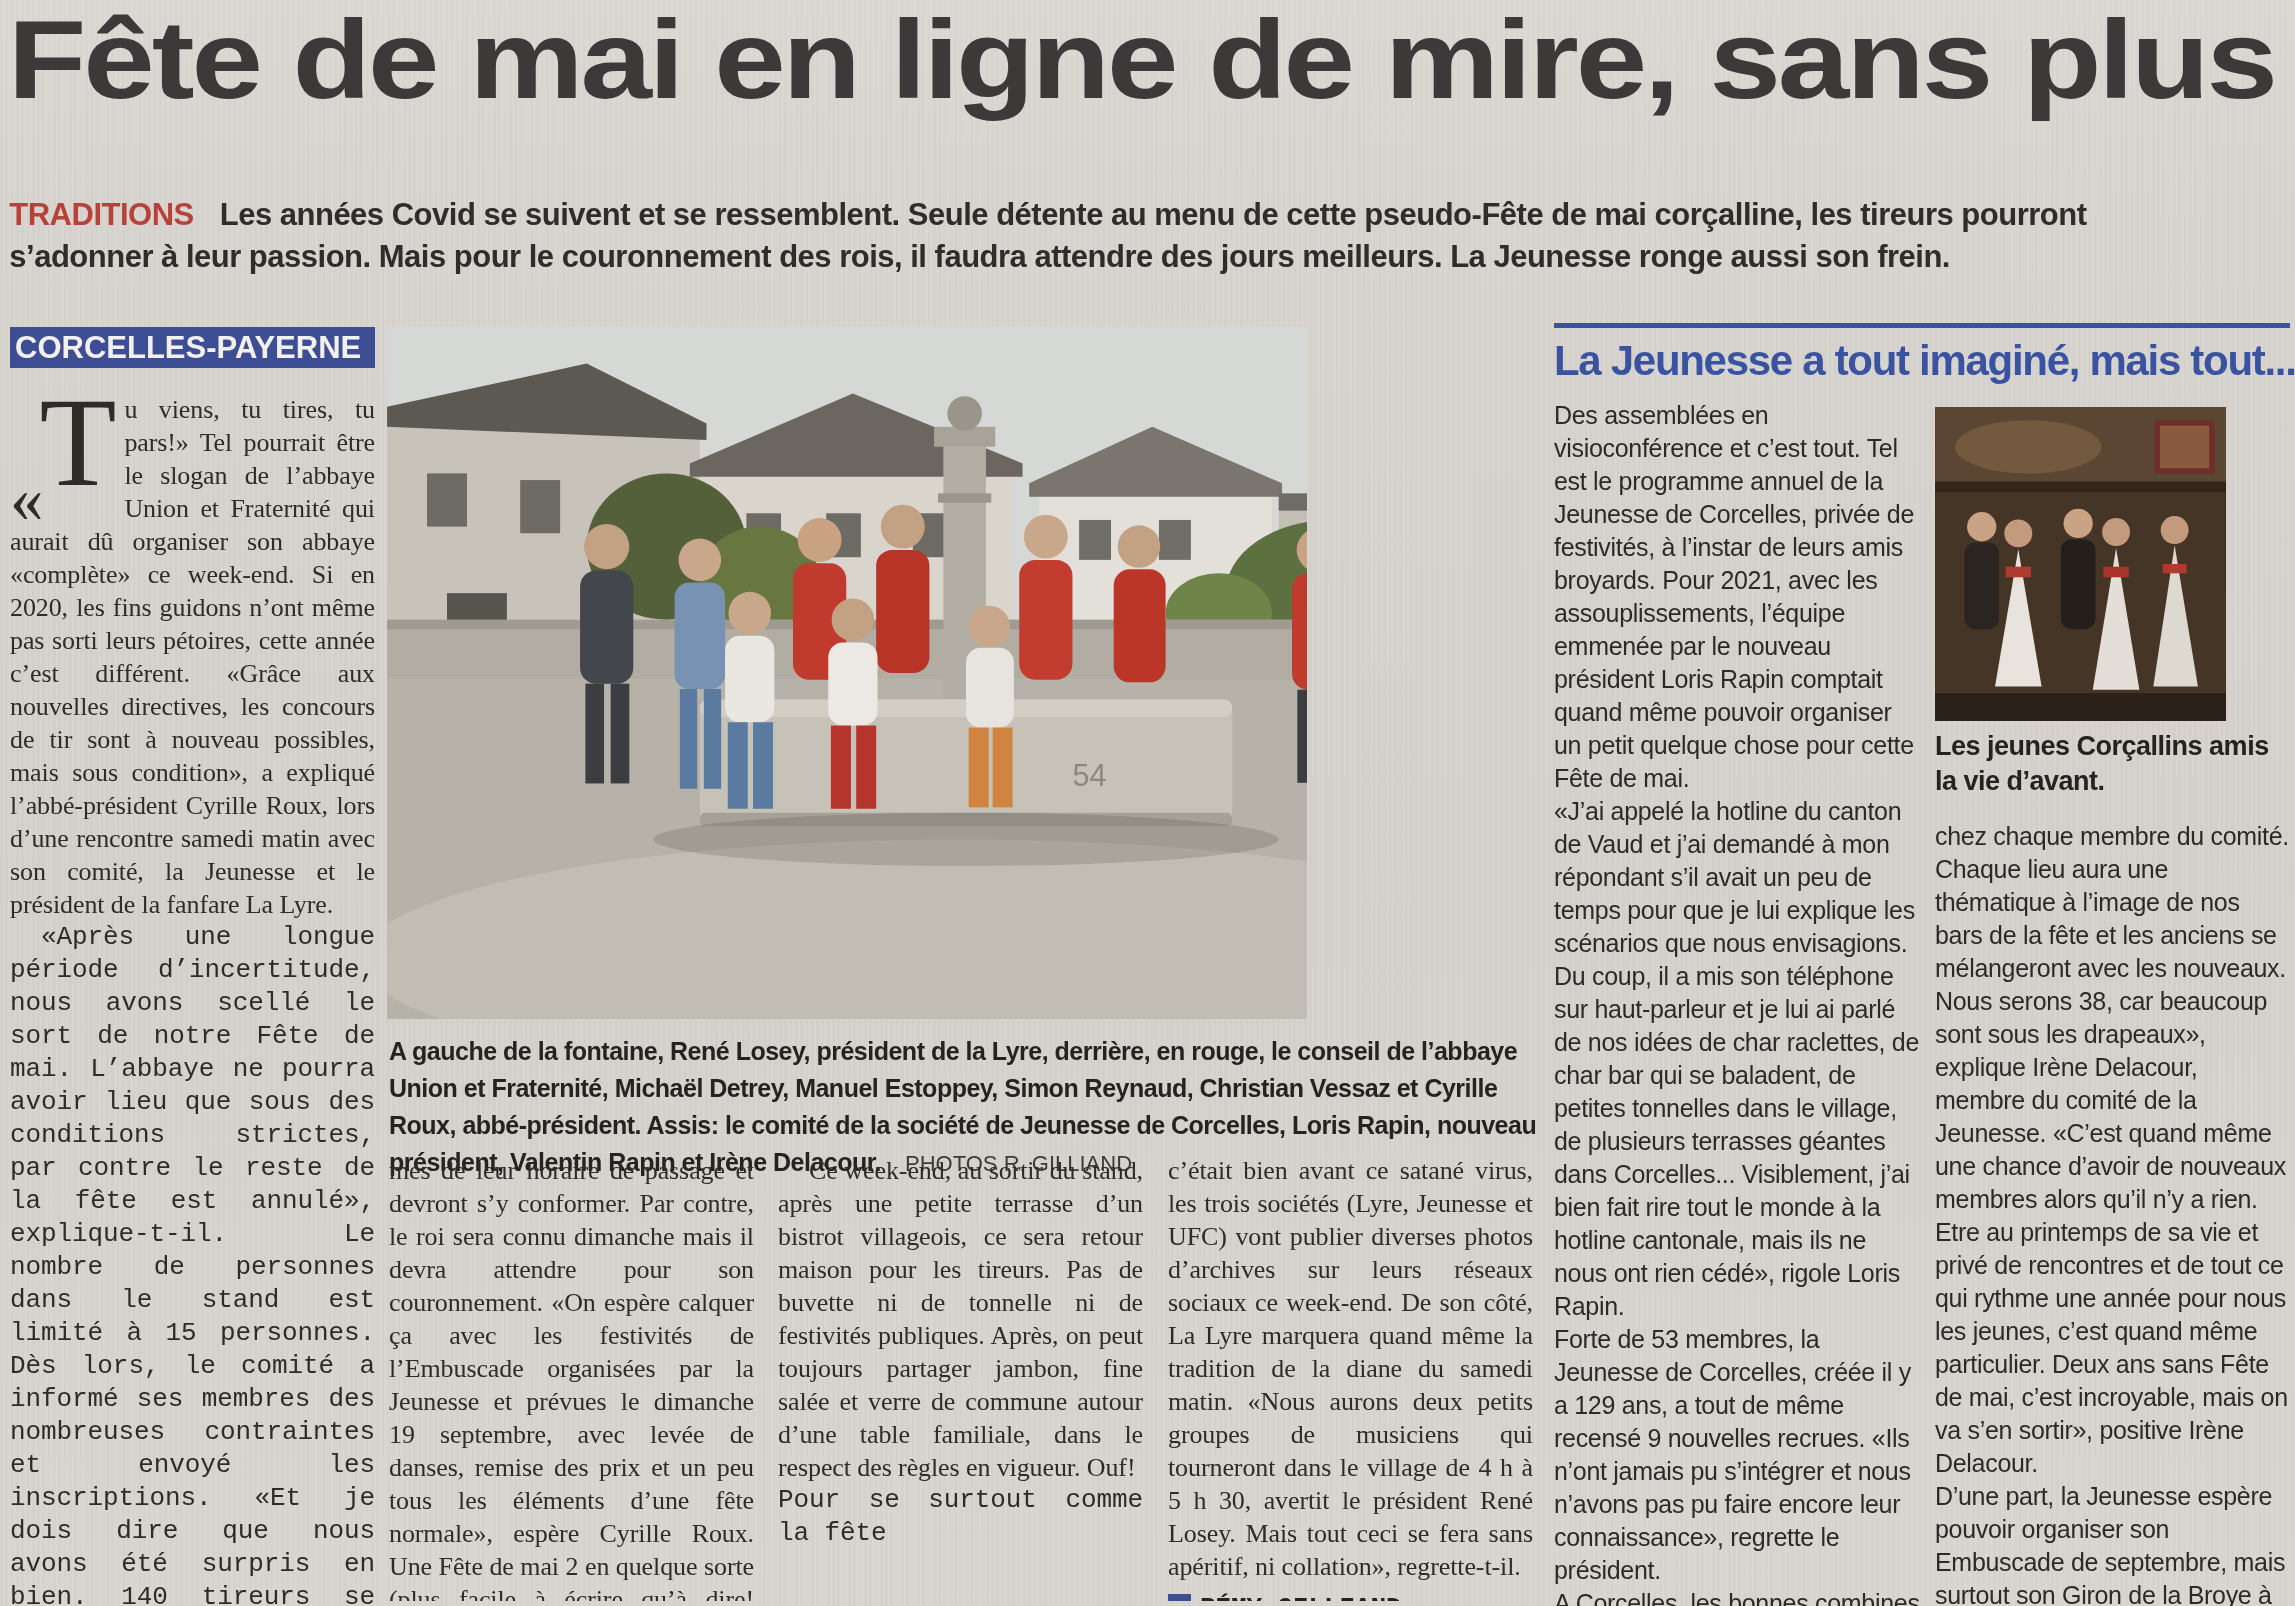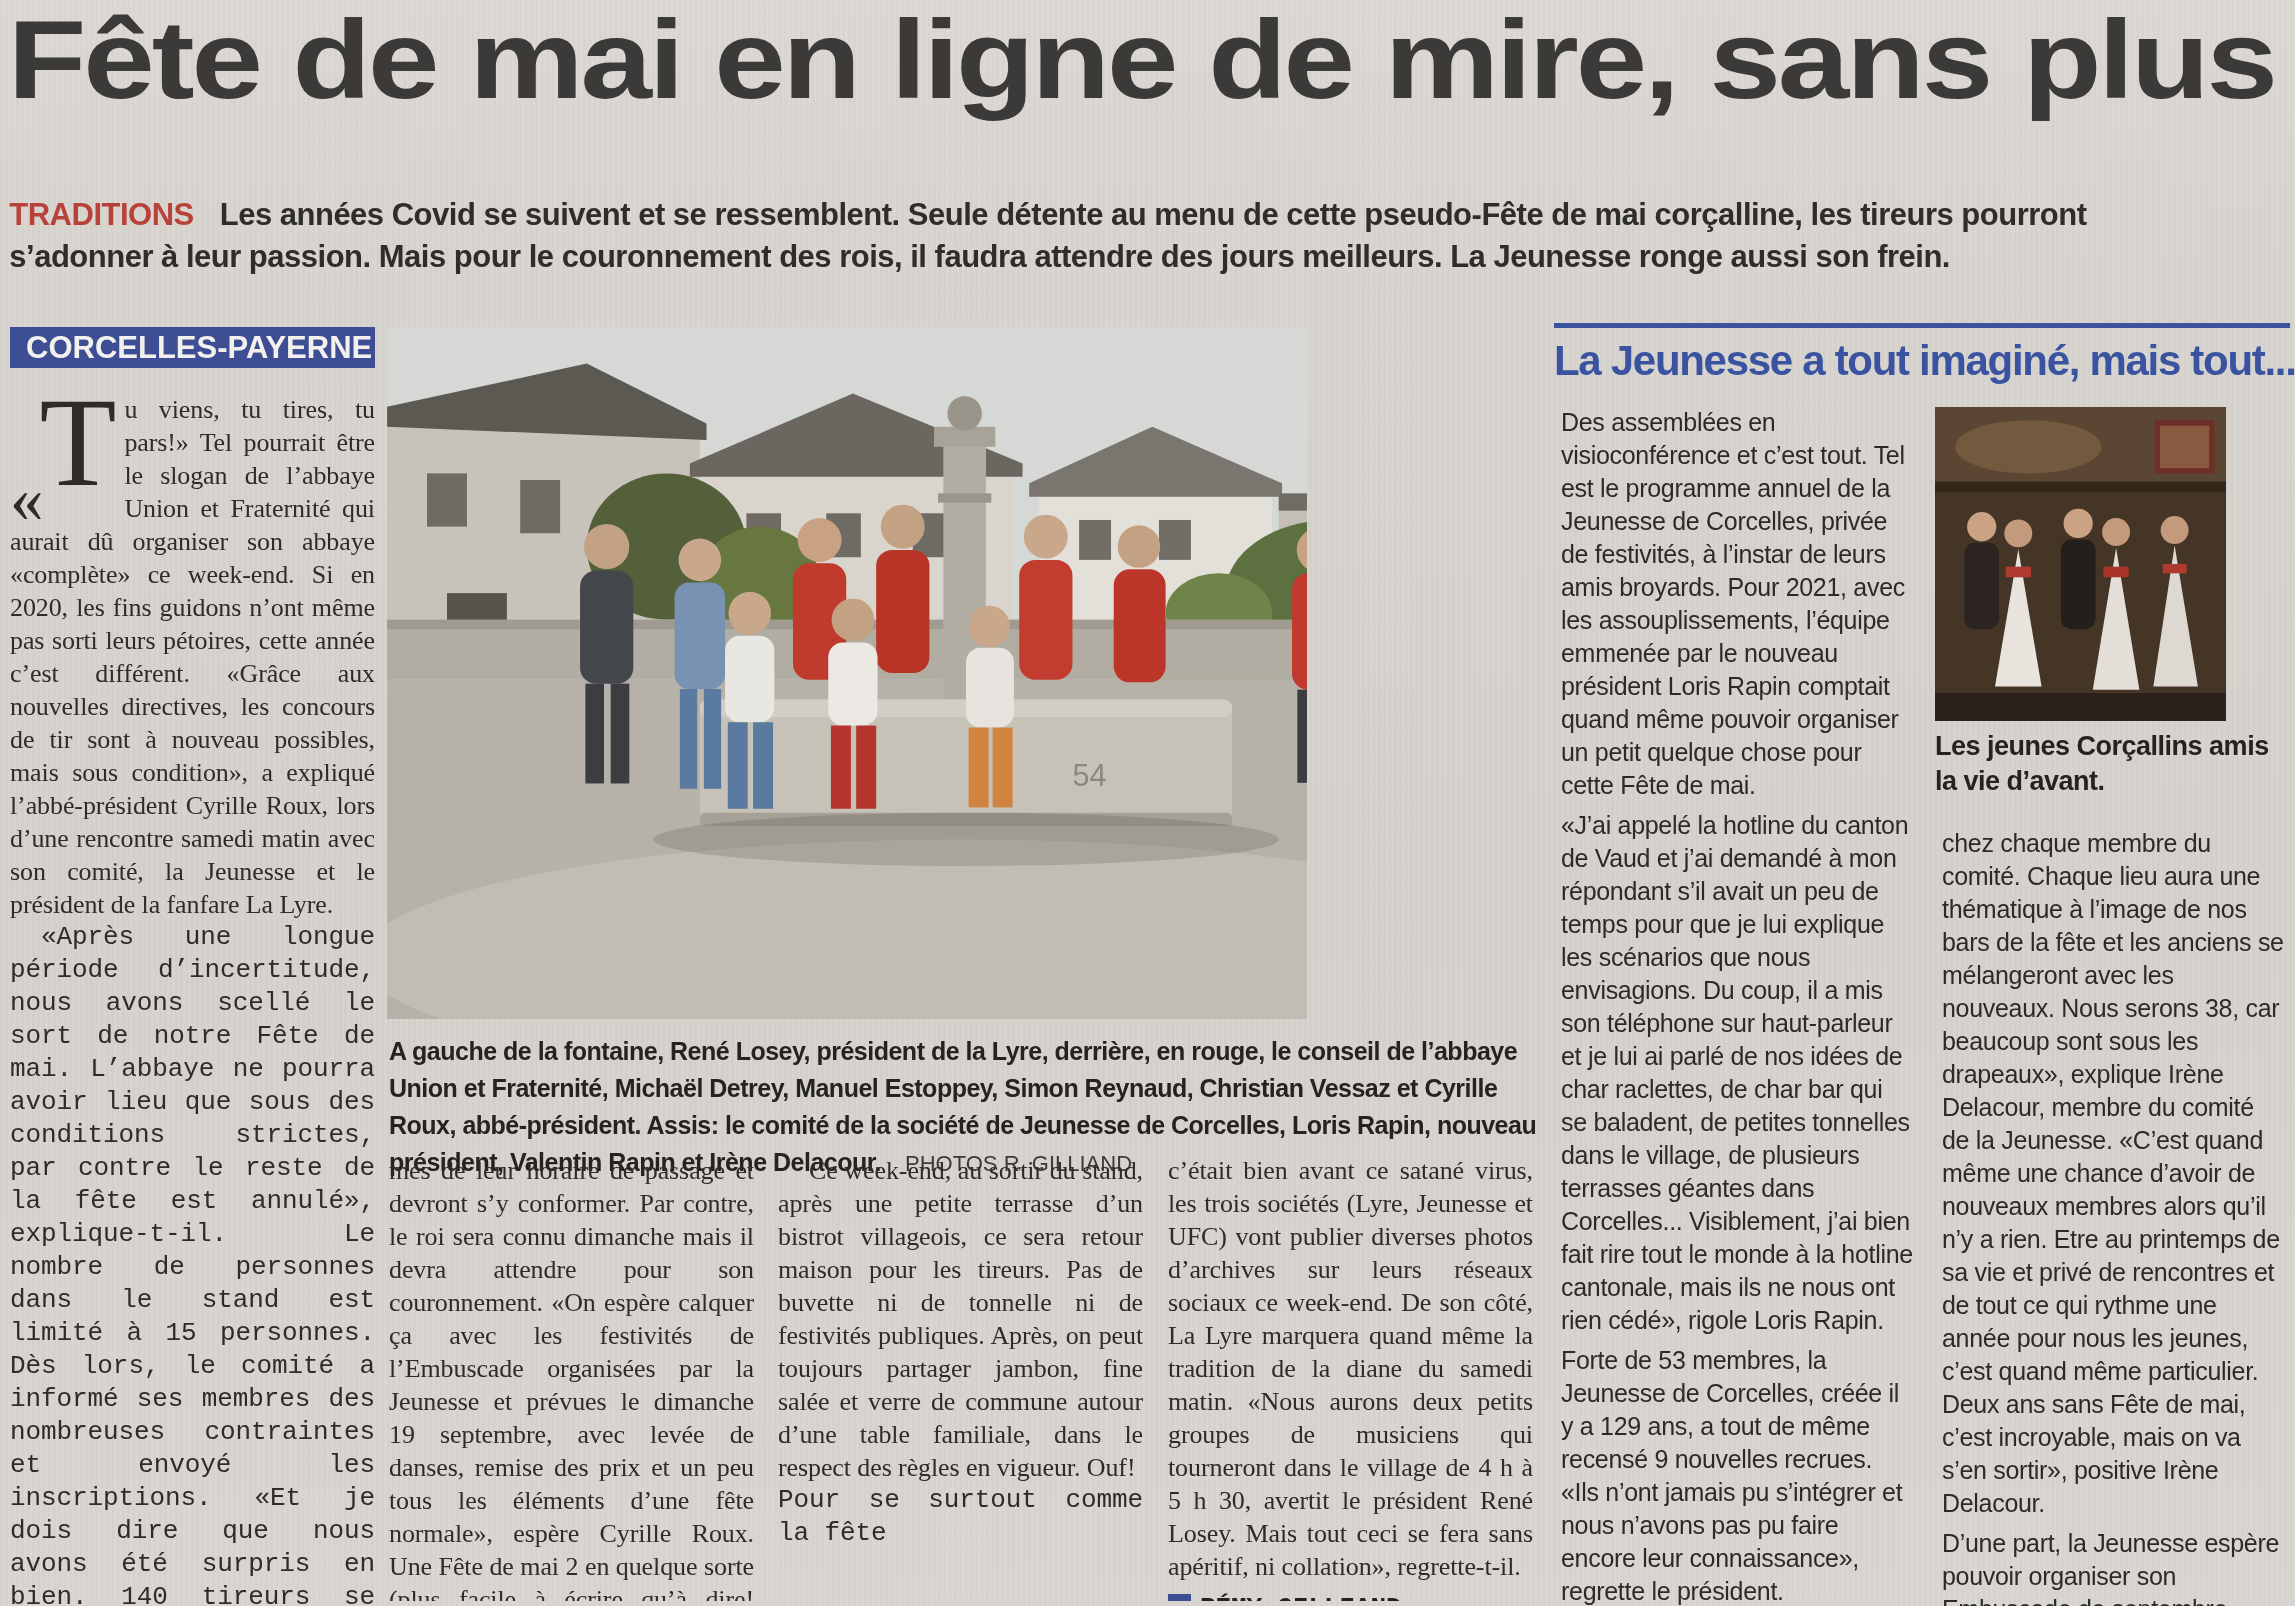--- a/index.html
+++ b/index.html
@@ -22,21 +22,21 @@
     font-family:"Liberation Sans", sans-serif;
     font-weight:bold;font-size:31px;line-height:42px;
     letter-spacing:-0.5px;color:#2f2d2a;
   }
   .kicker .kicker-label{color:#b8423a;margin-right:26px;}
   
   .section-bar{
     position:absolute;left:10px;top:327px;width:365px;height:41px;
     background:#3e4e95;display:flex;align-items:center;
     font-family:"Liberation Sans", sans-serif;font-weight:bold;
-    color:#f2f1ee;font-size:31px;padding-left:16px;box-sizing:border-box;
+    color:#f2f1ee;font-size:31px;padding-left:5px;box-sizing:border-box;
     letter-spacing:0px;white-space:nowrap;
   }
   .col{position:absolute;width:365px;}
   .col p{margin:0;font-size:26px;line-height:33px;text-align:justify;letter-spacing:-0.1px;}
   .col p.indent{text-indent:31px;}
   .col p + p{margin-top:0px;font-family:Liberation Mono, monospace;}
   #left-col{left:10px;top:393px;height:1214px;overflow:hidden;}
   
   .dropcap{float:left;margin:10.6px 8px 0 0;white-space:nowrap;}
   .dc-quote{font-size:67px;line-height:0.55;vertical-align:-36px;letter-spacing:-4px;}
@@ -63,21 +63,21 @@
     font-family:"Liberation Sans", sans-serif;font-weight:bold;font-size:27px;color:#24231f;}
   .byline .square{display:inline-block;width:22.6px;height:22.6px;background:#3e4e95;margin-right:9.3px;vertical-align:-1.3px;}
   
   .side-rule{position:absolute;left:1554px;top:323px;width:736px;height:4.7px;background:#3a53a0;}
   .side-title{
     position:absolute;left:1554px;top:337px;width:736px;
     font-family:"Liberation Sans", sans-serif;font-weight:bold;
     font-size:42px;letter-spacing:-1.3px;color:#3a53a0;white-space:nowrap;
   }
   .side-col{position:absolute;font-family:"Liberation Sans", sans-serif;}
-  .side-col p{margin:7px;font-size:25px;line-height:33px;letter-spacing:-0.3px;color:#2b2a27;}
+  .side-col p{margin:0;font-size:25px;line-height:33px;letter-spacing:-0.3px;color:#2b2a27;}
   #side-col1{left:1554px;top:399px;width:367px;height:1208px;overflow:hidden;}
   #side-col2{left:1935px;top:820px;width:357px;height:787px;overflow:hidden;}
   .side-photo{position:absolute;left:1935px;top:407px;width:291px;height:314px;overflow:hidden;background:#3a2e26;}
   .side-caption{
     position:absolute;left:1935px;top:729px;width:357px;
     font-family:"Liberation Sans", sans-serif;font-weight:bold;
     font-size:27px;line-height:35px;letter-spacing:-0.5px;color:#24231f;
   }
 </style>
 </head>

